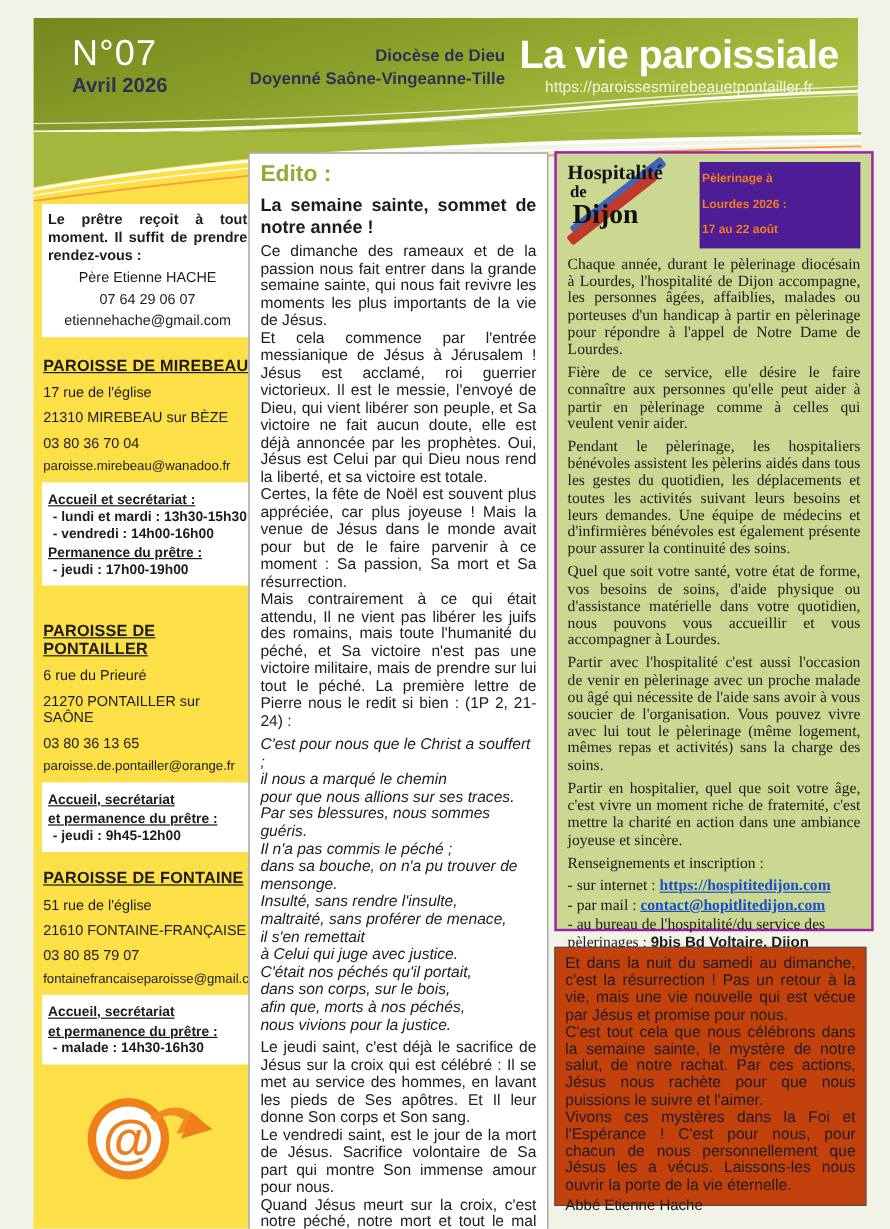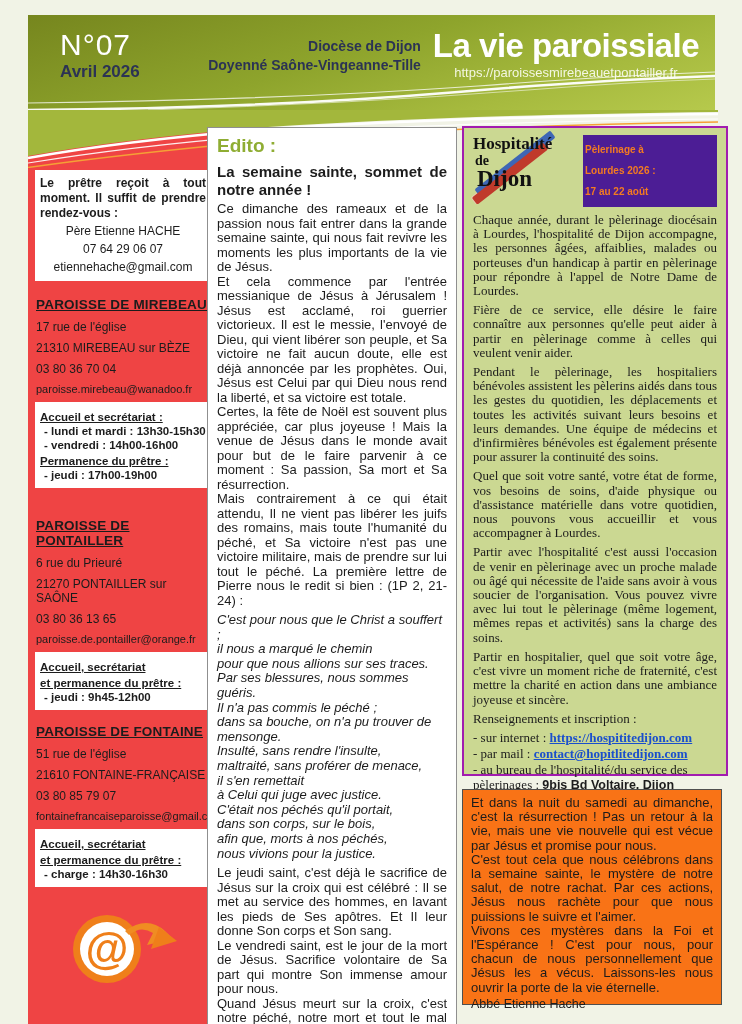--- a/index.html
+++ b/index.html
@@ -21,21 +21,21 @@
   .header-mid{flex:1;text-align:right;margin-top:8px;padding-right:12px;}
   .header-mid div{font-size:14px;font-weight:bold;color:#2b3354;line-height:19px;}
   .header-right{text-align:center;margin-right:6px;}
   .paper-title{font-size:33px;font-weight:bold;color:#fff;line-height:34px;letter-spacing:-.5px;}
   .paper-url{font-size:13px;color:#f4f7e2;margin-top:2px;}
   .header-swoosh{position:absolute;left:0;bottom:0;width:100%;height:40px;}
   .wedge{position:absolute;left:28px;top:110px;width:690px;height:58px;z-index:2;pointer-events:none;}
   
   .sidebar{
     position:absolute;left:28px;top:110px;width:190px;bottom:0;
-    background:#ef4444;z-index:1;box-sizing:border-box;padding:60px 6px 6px 6px;
+    background:#fde047;z-index:1;box-sizing:border-box;padding:60px 6px 6px 6px;
   }
   .side-box{background:#fff;padding:6px 5px;margin:0 1px 10px 1px;}
   .priest-intro{font-size:12px;font-weight:bold;text-align:justify;line-height:15px;}
   .priest-center{font-size:12px;text-align:center;line-height:16px;margin-top:2px;}
   .parish-name{font-size:13.5px;font-weight:bold;text-decoration:underline;margin:16px 2px 8px 2px;letter-spacing:.2px;}
   .parish-line{font-size:12px;margin:0 2px 7px 2px;}
   .parish-line.email{font-size:11px;}
   .sched{font-size:11.5px;font-weight:bold;line-height:14px;}
   .sched .h{text-decoration:underline;margin-top:2px;}
   .sched .l{padding-left:4px;}
@@ -73,37 +73,37 @@
     white-space:pre-line;padding:4px 2px;font-family:"Liberation Sans",sans-serif;
   }
   .hosp p{margin:0 0 5px 0;font-size:13px;line-height:14.2px;text-align:justify;}
   .hosp .insc{margin-bottom:4px;}
   .hosp .item{font-size:13px;line-height:15px;margin-bottom:1px;}
   .hosp a,.hosp .lnk{color:#1a4fcc;font-weight:bold;text-decoration:underline;}
   .hosp .addr{font-family:"Liberation Sans",sans-serif;font-weight:bold;font-size:12.5px;}
   
   .concl{
     position:absolute;left:462px;top:789px;width:260px;height:216px;
-    background:#f97316;border:1.5px solid #4f4f4f;z-index:4;box-sizing:border-box;
+    background:#c2410c;border:1.5px solid #4f4f4f;z-index:4;box-sizing:border-box;
     padding:6px 8px;
   }
   .concl p{margin:0;font-size:13px;line-height:14.2px;text-align:justify;}
   .signature{text-align:left;font-size:12.5px;margin-top:2px;}
 </style>
 </head>
 <body>
 
 <div class="header">
   <div class="header-inner">
     <div>
       <div class="issue-no">N°07</div>
       <div class="issue-date">Avril 2026</div>
     </div>
     <div class="header-mid">
-      <div>Diocèse de Dijon</div>
+      <div>Diocèse de Dieu</div>
       <div>Doyenné Saône-Vingeanne-Tille</div>
     </div>
     <div class="header-right">
       <div class="paper-title">La vie paroissiale</div>
       <div class="paper-url">https://paroissesmirebeauetpontailler.fr</div>
     </div>
   </div>
   <svg class="header-swoosh" viewBox="0 0 687 40" preserveAspectRatio="none">
     <path d="M0,40 Q240,38 430,22 Q570,10 687,6" stroke="#ffffff" stroke-width="2.6" fill="none" opacity="0.95"></path>
     <path d="M0,33 Q250,30 450,16 Q580,6 687,2" stroke="#ffffff" stroke-width="1.2" fill="none" opacity="0.75"></path>
@@ -155,21 +155,21 @@
 
   <div class="parish-name" style="margin-top:14px;">PAROISSE DE FONTAINE</div>
   <div class="parish-line">51 rue de l'église</div>
   <div class="parish-line">21610 FONTAINE-FRANÇAISE</div>
   <div class="parish-line">03 80 85 79 07</div>
   <div class="parish-line email">fontainefrancaiseparoisse@gmail.com</div>
 
   <div class="side-box sched">
     <div class="h">Accueil, secrétariat</div>
     <div class="h">et permanence du prêtre :</div>
-    <div class="l">- charge : 14h30-16h30</div>
+    <div class="l">- malade : 14h30-16h30</div>
   </div>
 
   <div class="at-logo">
     <svg width="120" height="92" viewBox="0 0 120 92">
       <circle cx="44" cy="48" r="34" fill="#ef7f1a"></circle>
       <circle cx="44" cy="48" r="27" fill="#ffffff"></circle>
       <text x="44" y="63" font-size="44" font-weight="bold" fill="#ef7f1a" text-anchor="middle" font-family="Liberation Sans, sans-serif">@</text>
       <path d="M62,30 Q84,14 102,30 L110,38 L84,44 L90,32 Q78,24 66,34 Z" fill="#f08c22"></path>
       <path d="M96,26 L114,40 L88,48 Z" fill="#ef7f1a"></path>
     </svg>

